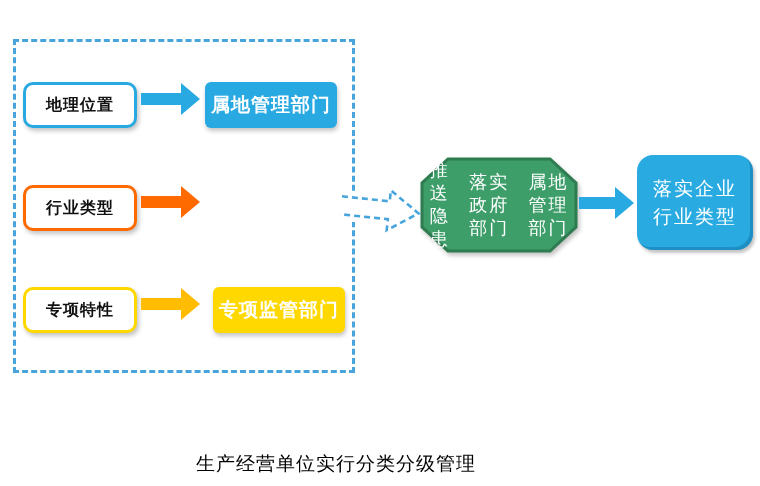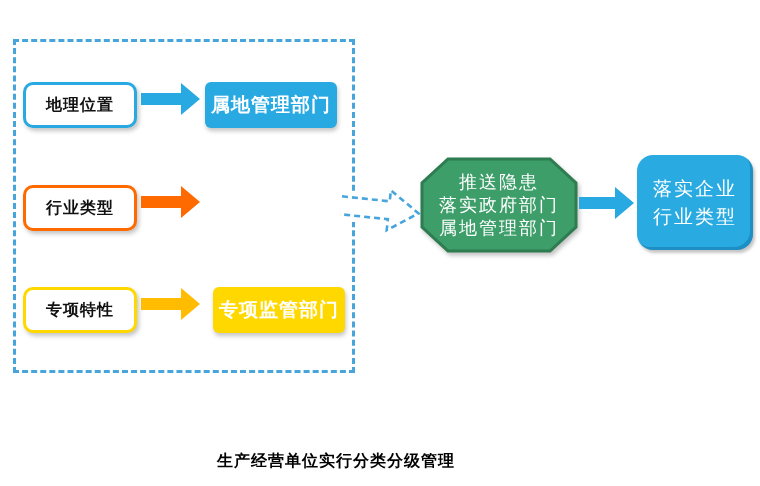--- a/index.html
+++ b/index.html
@@ -45,21 +45,21 @@
     position:absolute;left:340px;top:180px;width:82px;height:52px;
     transform:rotate(6deg);transform-origin:10% 50%;z-index:3;
   }
 
   
   .octagon{
     position:absolute;left:420px;top:157px;width:158px;height:96px;z-index:1;
   }
   .octagon svg{position:absolute;inset:0;filter:drop-shadow(2px 3px 2px rgba(80,80,80,.35));}
   .octagon .oct-text{
-    position:absolute;inset:0;display:flex;flex-direction:column;
+    position:absolute;inset:0;display:flex;flex-direction:row;
     align-items:center;justify-content:center;
     color:#ffffff;font-family:"Liberation Serif", serif;
     font-size:18px;line-height:23px;letter-spacing:2px;z-index:1;
     text-align:center;
   }
 
   
   .mid-arrow{position:absolute;left:579px;top:186px;width:56px;height:34px;z-index:1;}
 
   
@@ -69,21 +69,21 @@
     align-items:center;justify-content:center;
     color:#ffffff;font-family:"Liberation Serif", serif;
     font-size:19px;line-height:28px;letter-spacing:2px;
     box-shadow:inset -3px -3px 0 rgba(0,60,110,.25), 2px 3px 3px rgba(90,90,90,.35);
     text-align:center;z-index:1;
   }
 
   
   .caption{
     position:absolute;left:0;top:451px;width:672px;text-align:center;
-    font-weight:bold;font-size:16px;color:#000;letter-spacing:1px;
+    font-weight:normal;font-size:19px;color:#000;letter-spacing:1px;
   }
 </style>
 </head>
 <body>
 
 <div class="stage">
 
   <div class="panel" style="border-color: rgb(71, 165, 220);"></div>
   <div class="border-gap"></div>
 

